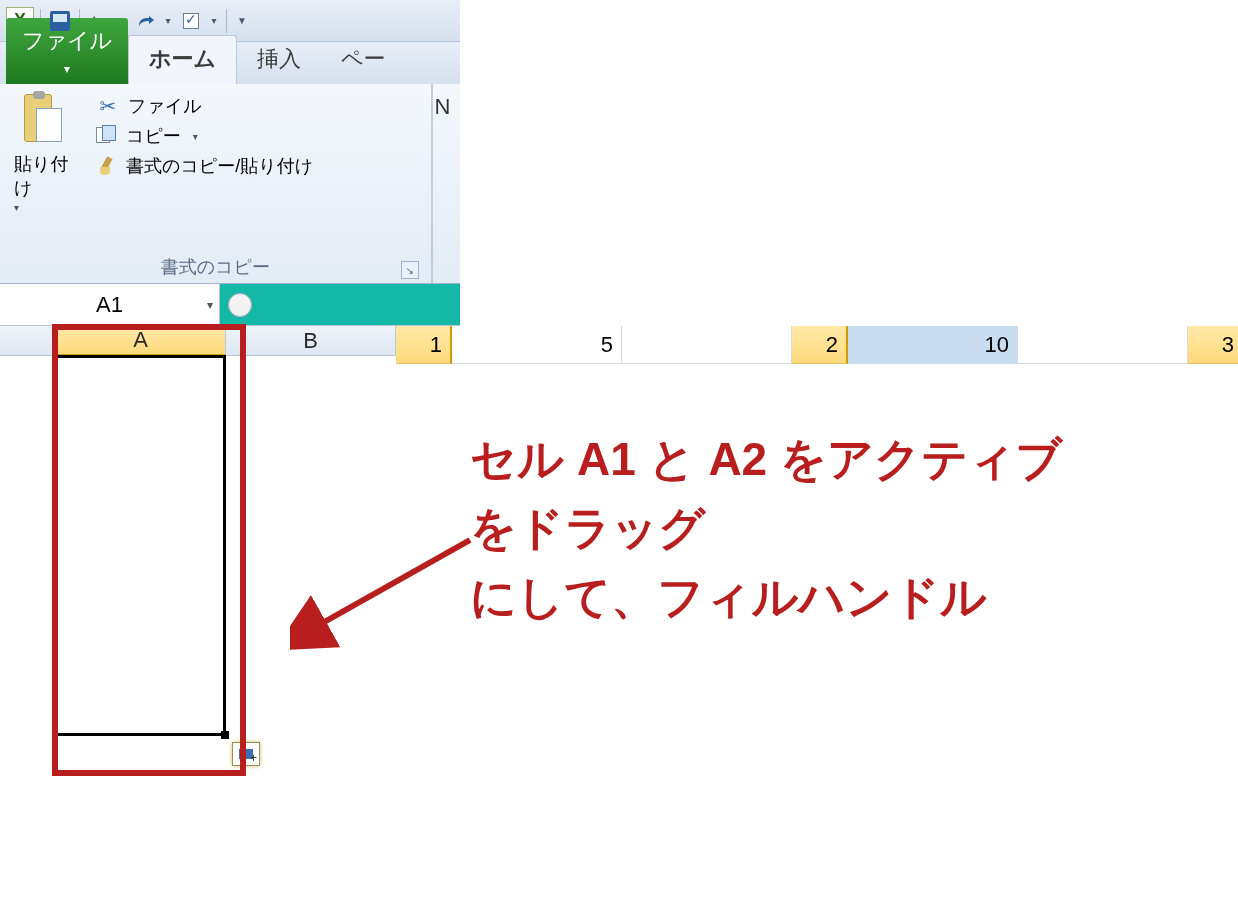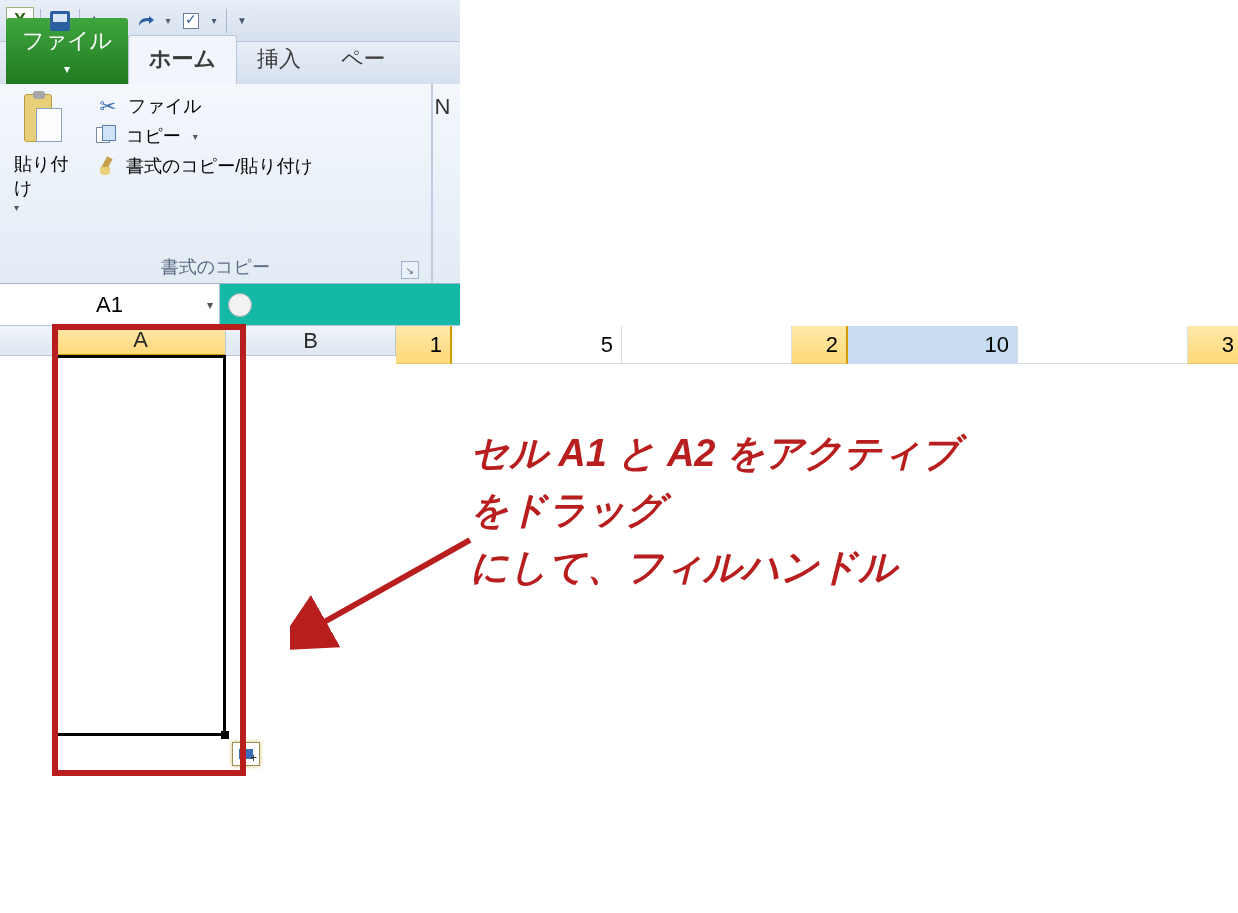--- a/index.html
+++ b/index.html
@@ -217,25 +217,24 @@
 
   
   .red-box {
     position:absolute;
     border:6px solid #b91e1e;
     pointer-events:none;
   }
   .annotation {
     position:absolute;
     color:#b91e1e;
-    font-size:38px;
+    font-size:46px;
     font-weight:bold;
     line-height:1.5;
     width: 760px;
-    font-style: italic;
   }
   .arrow-svg { position:absolute; }
 
   .app-crop {
     position:relative;
     width: 460px;
   }
 </style>
 </head>
 <body>

